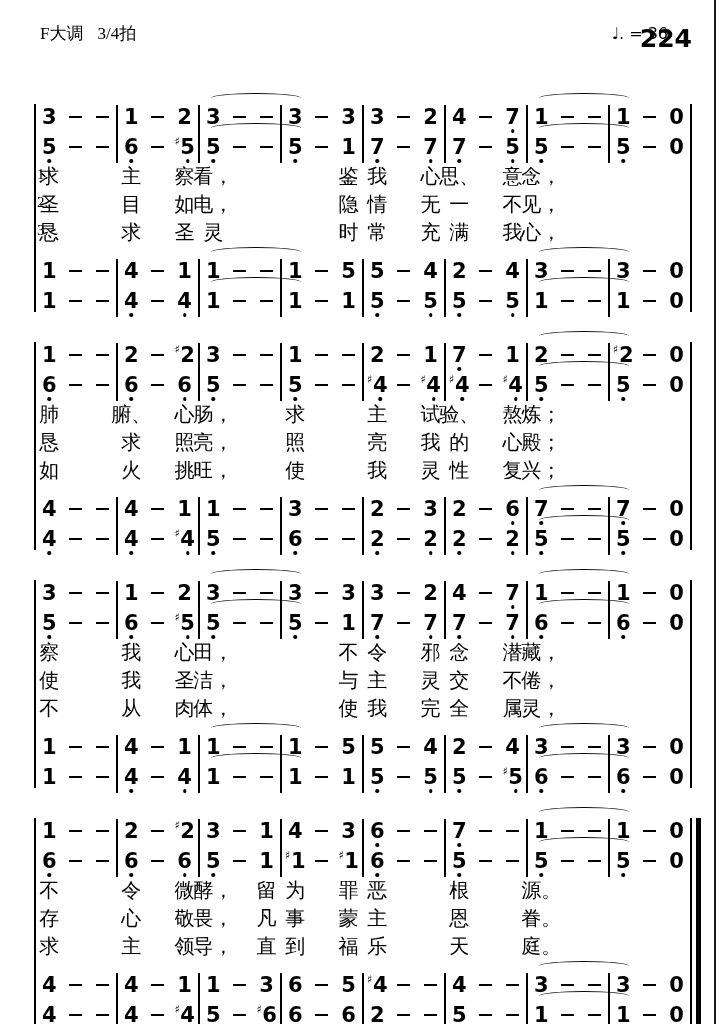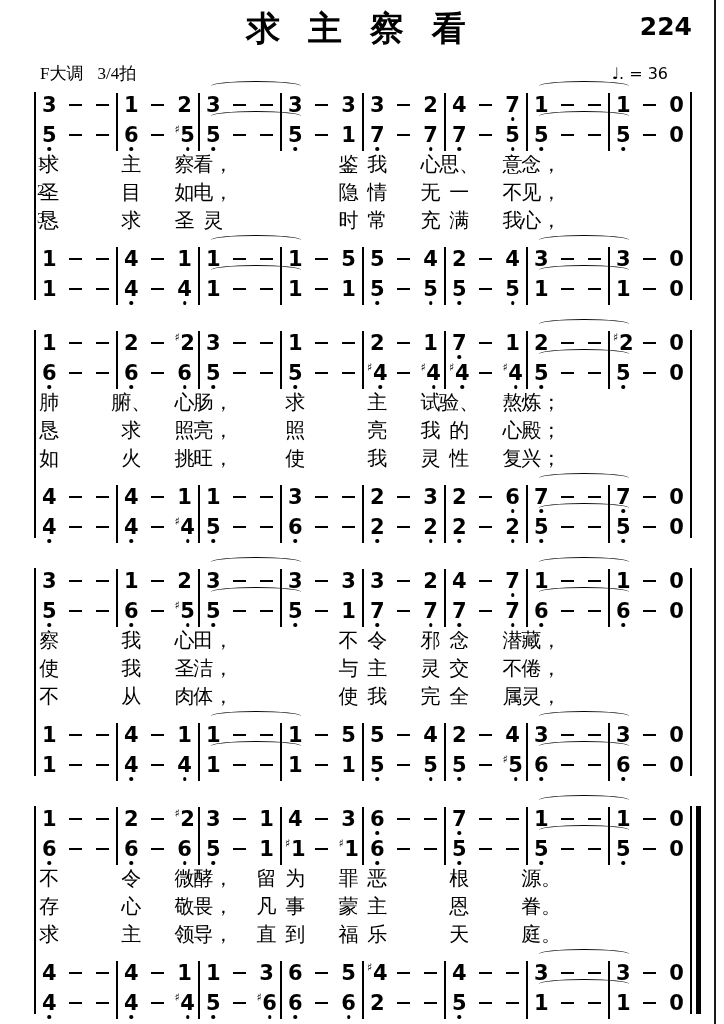--- a/index.html
+++ b/index.html
@@ -41,21 +41,20 @@
   .lyric-cells{position:absolute;left:10px;top:0;display:flex;}
   .lyr-m{width:82px;display:grid;grid-template-columns:repeat(3,26.6px);height:28px;align-items:center;}
   .syl{grid-row:1;justify-self:center;white-space:nowrap;font-size:20px;line-height:28px;}
 </style>
 </head>
 <body>
 
 <div class="page">
   <div class="hdr">
     <div class="hymn-number">224</div>
-    <h1 class="title">求 主 察 看</h1>
     <div class="meta-row">
       <div class="key-meter">
         <span>F大调</span><span>3/4拍</span>
       </div>
       <div class="tempo">
         <span>♩.</span> <span>= 36</span>
       </div>
     </div>
   </div>
   <div id="score">

